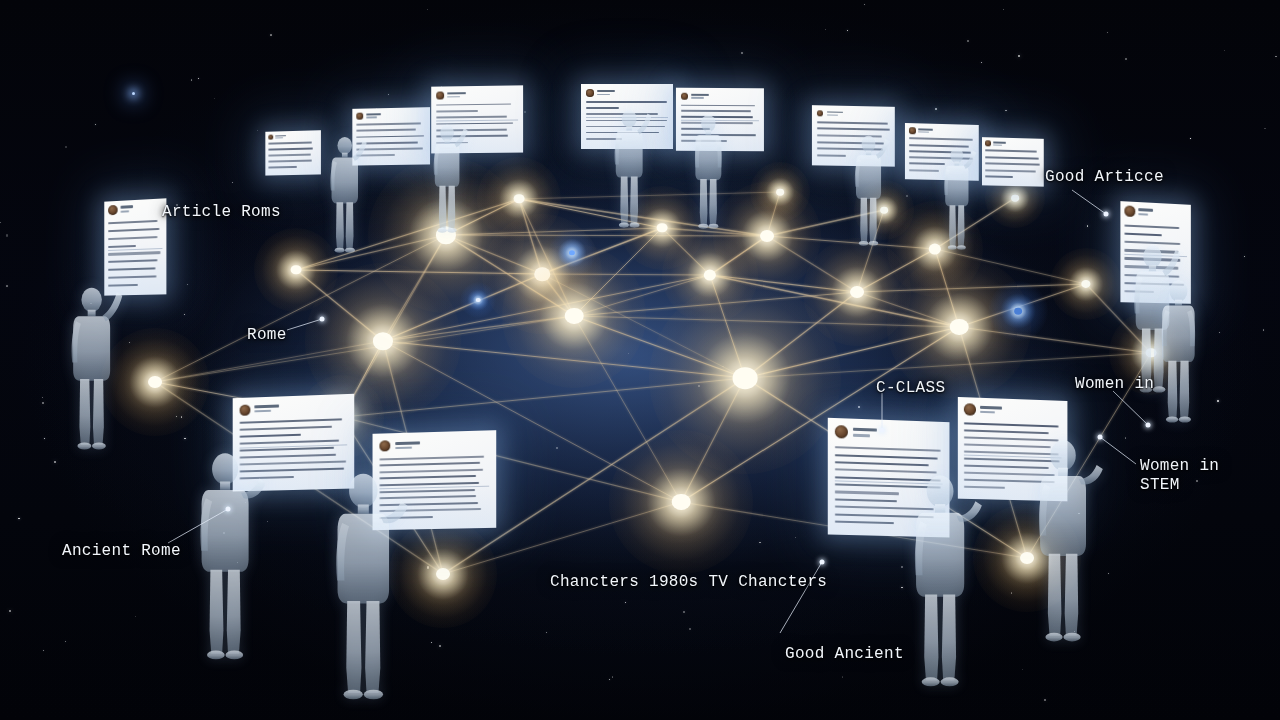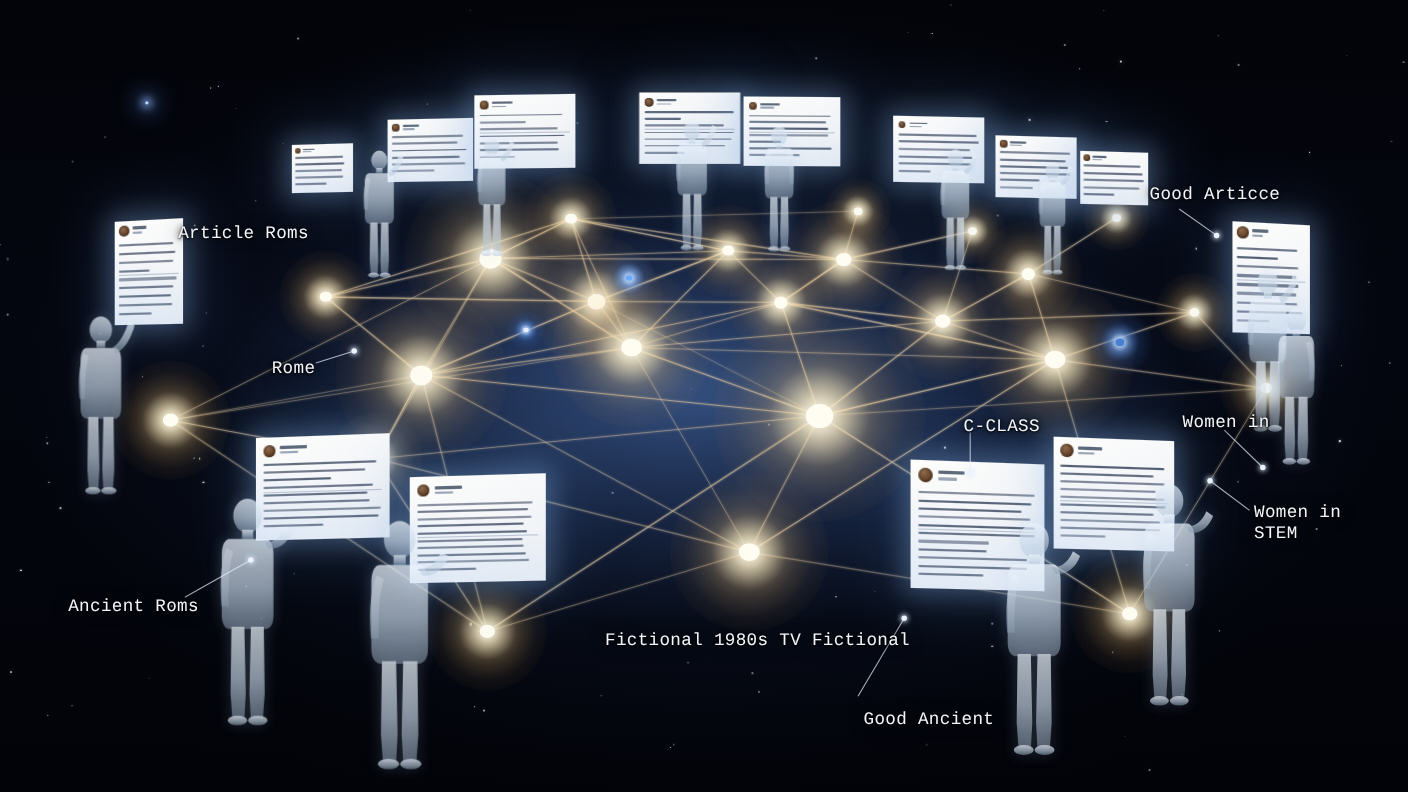--- a/index.html
+++ b/index.html
@@ -847,23 +847,23 @@
       <line x1="780" y1="633" x2="822" y2="562" stroke="#e6eefb" stroke-width="1" stroke-opacity="0.72"></line>
       <line x1="882" y1="393" x2="882" y2="430" stroke="#e6eefb" stroke-width="1" stroke-opacity="0.72"></line>
       <line x1="1072" y1="190" x2="1106" y2="214" stroke="#e6eefb" stroke-width="1" stroke-opacity="0.72"></line>
       <line x1="1113" y1="391" x2="1148" y2="425" stroke="#e6eefb" stroke-width="1" stroke-opacity="0.72"></line>
       <line x1="1136" y1="464" x2="1100" y2="437" stroke="#e6eefb" stroke-width="1" stroke-opacity="0.72"></line>
     </svg>
   <div id="label-layer">
       <div class="label" style="left: 162px; top: 203px; font-size: 16px;">Article Roms</div>
       <div class="label" style="left: 247px; top: 326px; font-size: 16px;">Rome</div>
       <div class="dot" style="left: 322px; top: 319px;"></div>
-      <div class="label" style="left: 62px; top: 542px; font-size: 16px;">Ancient Roms</div>
+      <div class="label" style="left: 62px; top: 542px; font-size: 16px;">Ancient Rome</div>
       <div class="dot" style="left: 228px; top: 509px;"></div>
-      <div class="label" style="left: 550px; top: 573px; font-size: 16px;">Fictional 1980s TV Fictional</div>
+      <div class="label" style="left: 550px; top: 573px; font-size: 16px;">Chancters 1980s TV Chancters</div>
       <div class="label" style="left: 785px; top: 645px; font-size: 16px;">Good Ancient</div>
       <div class="dot" style="left: 822px; top: 562px;"></div>
       <div class="label" style="left: 876px; top: 379px; font-size: 16px;">C-CLASS</div>
       <div class="dot" style="left: 882px; top: 430px;"></div>
       <div class="label" style="left: 1045px; top: 168px; font-size: 16px;">Good Articce</div>
       <div class="dot" style="left: 1106px; top: 214px;"></div>
       <div class="label" style="left: 1075px; top: 375px; font-size: 16px;">Women in</div>
       <div class="dot" style="left: 1148px; top: 425px;"></div>
       <div class="label" style="left: 1140px; top: 457px; font-size: 16px;">Women in
 STEM</div>

